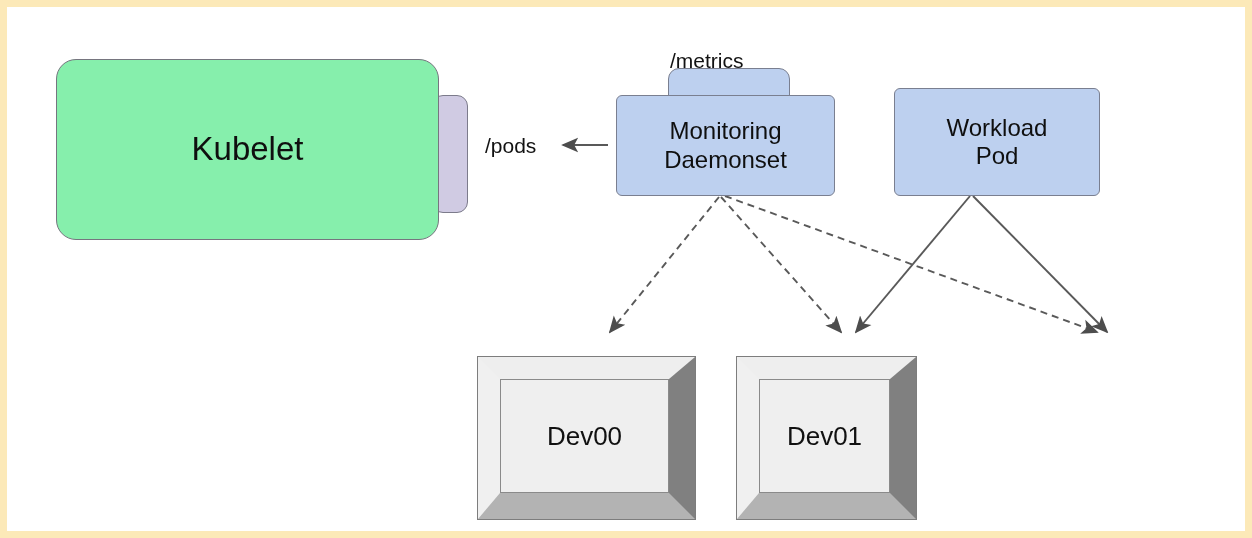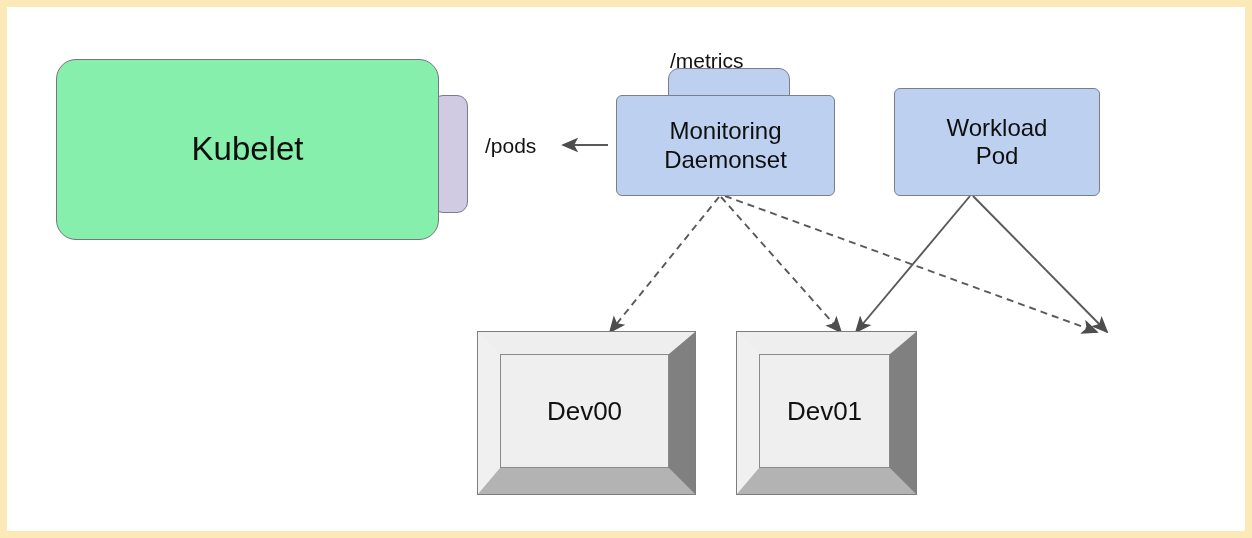--- a/index.html
+++ b/index.html
@@ -92,20 +92,21 @@
   .device {
     position: absolute;
     box-sizing: border-box;
     border-style: solid;
     border-width: 22px 26px 26px 22px;
     border-color: #eeeeee #808080 #b3b3b3 #f0f0f0;
     background: #efefef;
     outline: 1.2px solid #7d7d7d;
     outline-offset: -0.6px;
     z-index: 3;
+    margin-top: 25px;
   }
   .device-inner {
     width: 100%;
     height: 100%;
     box-sizing: border-box;
     border: 1.2px solid #8a8a8a;
     background: #efefef;
     display: flex;
     align-items: center;
     justify-content: center;

